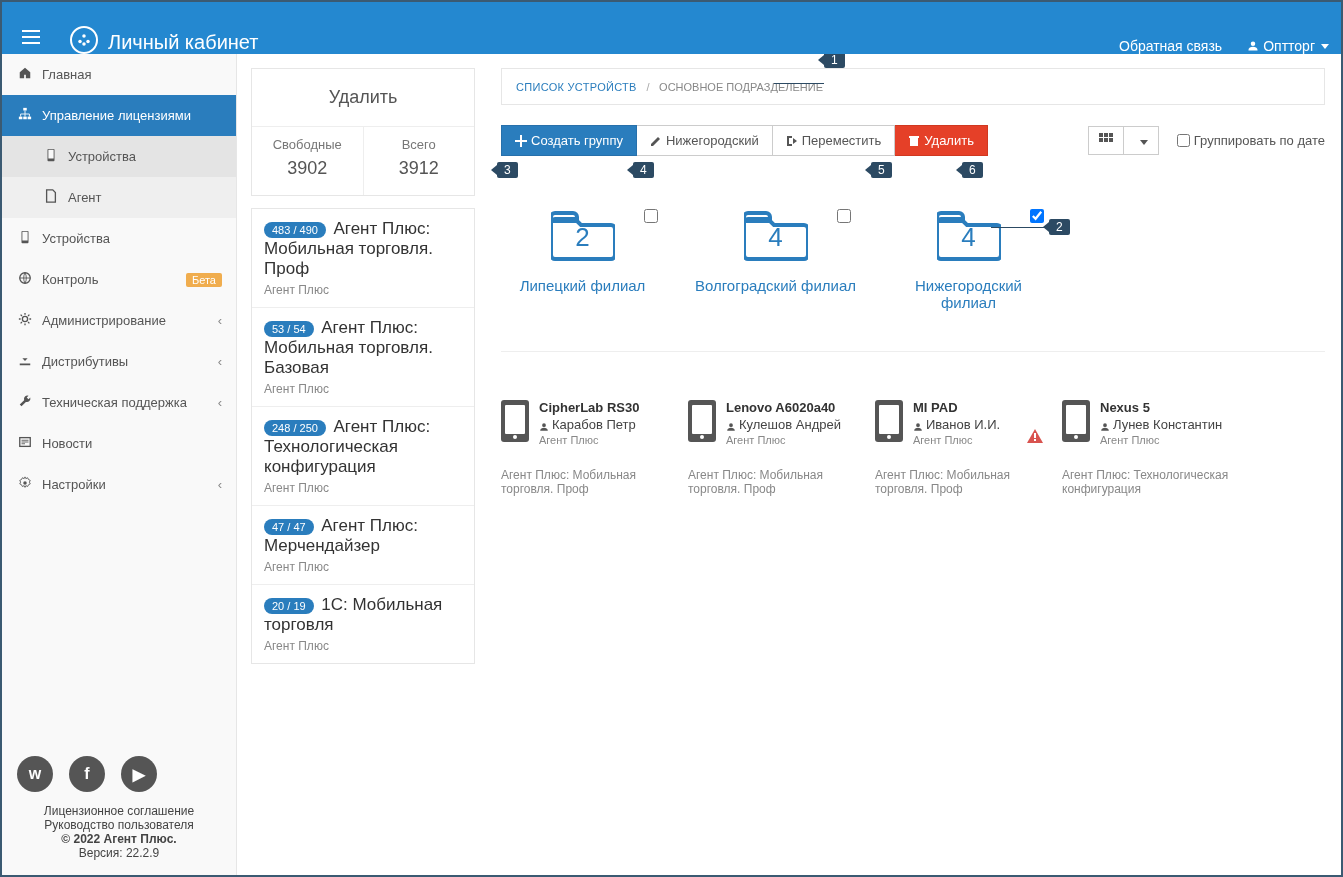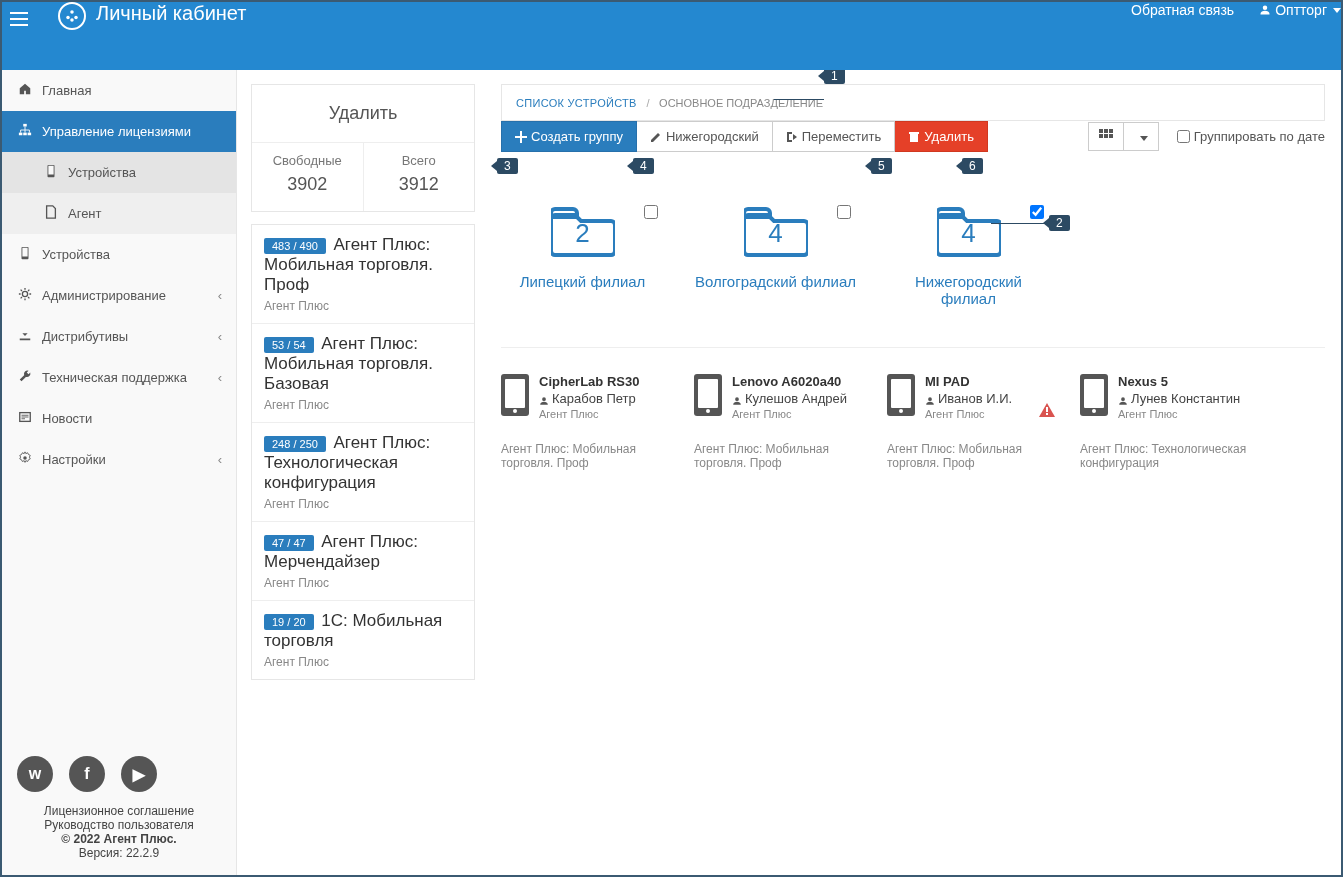--- a/index.html
+++ b/index.html
@@ -1,18 +1,18 @@
 <!DOCTYPE html>
 <html><head>
 <meta charset="utf-8">
 <style>
 *{box-sizing:border-box;margin:0;padding:0}
 body{font-family:"Segoe UI",Arial,sans-serif;font-size:13px;color:#555;background:#fff;overflow:hidden}
 .page{border:2px solid #3b5a72;width:1343px;height:877px;display:flex;flex-direction:column}
-.topbar{background:#2488d0;color:#fff;height:68px;display:flex;align-items:flex-start;padding:0 0}
+.topbar{background:#2488d0;color:#fff;height:52px;display:flex;align-items:flex-end;padding:0 12px}
 .hamburger{width:34px;height:34px;display:flex;align-items:center;justify-content:center;cursor:pointer}
 .brand-icon{width:28px;height:28px;border:2px solid #fff;border-radius:50%;display:flex;align-items:center;justify-content:center;margin:0 10px 0 22px}
 .brand-icon svg{width:16px;height:16px}
 .brand-title{font-size:20px;font-weight:300}
 .top-spacer{flex:1}
 .feedback-link{color:#fff;margin-right:25px;cursor:pointer;font-size:14px}
 .user-btn{color:#fff;cursor:pointer;display:flex;align-items:center;font-size:14px}
 .user-btn svg{width:12px;height:12px;fill:#fff;margin-right:4px}
 .caret-down{display:inline-block;width:0;height:0;border-left:4px solid transparent;border-right:4px solid transparent;border-top:5px solid #fff;margin-left:6px}
 .body{display:flex;flex:1;min-height:0}
@@ -36,55 +36,55 @@
 .lic-panel{border:1px solid #e6e6e6}
 .lic-title{text-align:center;padding:18px;font-size:18px;color:#555;border-bottom:1px solid #eee}
 .lic-stats{display:flex}
 .lic-stat{flex:1;text-align:center;padding:10px 0 16px}
 .lic-stat:first-child{border-right:1px solid #eee}
 .lic-stat .lab{color:#777;font-size:13px;margin-bottom:6px}
 .lic-stat .val{font-size:18px}
 .lic-list{margin-top:12px;border:1px solid #e6e6e6}
 .lic-item{padding:10px 12px;border-bottom:1px solid #eee;cursor:pointer}
 .lic-item:last-child{border-bottom:none}
-.lic-badge{background:#2a7dbd;color:#fff;border-radius:2px;padding:2px 8px;font-size:11px;display:inline-block;margin-right:4px}
+.lic-badge{background:#2a7dbd;color:#fff;border-radius:8px;padding:2px 8px;font-size:11px;display:inline-block;margin-right:4px}
 .lic-name{font-size:17px;color:#333;display:inline}
 .lic-vendor{font-size:12px;color:#888;margin-top:4px}
 .content-col{flex:1;padding:14px 16px;overflow-y:auto}
 .breadcrumb-box{border:1px solid #e6e6e6;padding:10px 14px;position:relative}
 .breadcrumb-box .bc-link{color:#2a7dbd;font-size:11px;letter-spacing:.3px}
 .breadcrumb-box .bc-sep{color:#aaa;margin:0 6px;font-size:11px}
 .breadcrumb-box .bc-current{color:#888;font-size:11px}
 .callout{position:absolute;background:#2c4a63;color:#fff;padding:1px 7px;border-radius:2px;font-size:12px}
 .callout::before{content:"";position:absolute;left:-6px;top:50%;transform:translateY(-50%);border-top:5px solid transparent;border-bottom:5px solid transparent;border-right:6px solid #2c4a63}
 .callout-line{position:absolute;height:1px;background:#2c4a63}
 .search-row{display:flex;margin-top:20px;border:1px solid #e6e6e6}
 .search-input{flex:1;border:none;padding:11px 14px;font-size:15px;outline:none}
 .search-btn{border:none;border-left:1px solid #e6e6e6;background:#f3f3f3;padding:0 18px;cursor:pointer;font-size:14px;color:#333;display:flex;align-items:center}
-.toolbar{display:flex;align-items:center;gap:4px;position:relative;padding-bottom:18px}
+.toolbar{display:flex;align-items:center;margin-top:20px;gap:4px;position:relative;padding-bottom:18px}
 .btn{border:1px solid #ccc;background:#fff;padding:7px 13px;cursor:pointer;font-size:13px;color:#555;display:flex;align-items:center}
 .btn svg{width:12px;height:12px;margin-right:4px}
 .btn-primary{background:#2a7dbd;border-color:#2770ab;color:#fff}
 .btn-danger{background:#e54028;border-color:#d03820;color:#fff}
 .btn-group{display:flex}
 .btn-group .btn{border-radius:0}
 .btn-group .btn + .btn{border-left:none}
 .toolbar-spacer{flex:1}
 .view-toggle{display:flex;border:1px solid #ccc}
 .view-toggle .seg{padding:6px 10px;cursor:pointer;border-right:1px solid #ccc}
 .view-toggle .seg:last-child{border-right:none}
 .grp-check{margin-left:14px;display:flex;align-items:center;gap:4px;font-size:13px;color:#555}
 .folders-row{display:flex;gap:30px;margin-top:35px;position:relative}
 .folder-card{width:163px;text-align:center;cursor:pointer;position:relative}
 .folder-icon{width:64px;height:52px;margin:0 auto;position:relative}
 .folder-count{position:absolute;inset:0;display:flex;align-items:center;justify-content:center;font-size:26px;color:#2a7dbd;top:4px}
 .folder-name{color:#2a7dbd;margin-top:16px;font-size:15px}
 .folder-check{position:absolute;top:0;right:6px;width:14px;height:14px}
 .devices-divider{border-top:1px solid #eee;margin:40px 0 0}
-.devices-row{display:flex;gap:25px;margin-top:26px;flex-wrap:wrap}
+.devices-row{display:flex;gap:19px;margin-top:48px;flex-wrap:wrap}
 .device-card{width:168px}
 .device-head{display:flex}
 .phone-icon{width:28px;height:42px;background:#555;border-radius:3px;position:relative;flex-shrink:0;margin-right:10px}
 .phone-icon::before{content:"";position:absolute;inset:5px 4px 8px 4px;background:#fff;border-radius:1px}
 .phone-icon::after{content:"";position:absolute;bottom:3px;left:50%;transform:translateX(-50%);width:4px;height:4px;background:#fff;border-radius:50%}
 .device-info{flex:1;min-width:0}
 .device-name{font-weight:bold;color:#333;font-size:13px}
 .device-user{display:flex;align-items:flex-end;color:#444;font-size:13px;margin-top:2px}
 .device-user svg{width:10px;height:10px;margin-right:3px;fill:#555}
 .device-vendor{font-size:11px;color:#888;margin-top:2px}
@@ -159,20 +159,28 @@
           </ul>
           <li class="sidebar-item">
             <span class="icon"><svg width="14" height="14" viewBox="0 0 16 16" fill="currentColor">
                 <rect x="4" y="1" width="8" height="14" rx="1" fill="currentColor"></rect>
                 <rect x="5" y="2" width="6" height="10" fill="#f9f9f9"></rect>
               </svg></span>
             <span>Устройства</span>
           </li>
           <li class="sidebar-item">
             <span class="icon"><svg width="14" height="14" viewBox="0 0 16 16" fill="currentColor">
+                <circle cx="8" cy="8" r="6" fill="none" stroke="currentColor" stroke-width="1.5"></circle>
+                <path d="M2 8h12M8 2c2 3 2 9 0 12M8 2c-2 3-2 9 0 12" fill="none" stroke="currentColor"></path>
+              </svg></span>
+            <span>Контроль</span>
+            <span class="badge-beta">Бета</span>
+          </li>
+          <li class="sidebar-item">
+            <span class="icon"><svg width="14" height="14" viewBox="0 0 16 16" fill="currentColor">
                 <circle cx="8" cy="8" r="3" fill="none" stroke="currentColor" stroke-width="1.5"></circle>
                 <path d="M8 1v2M8 13v2M1 8h2M13 8h2M3 3l1.5 1.5M11.5 11.5L13 13M13 3l-1.5 1.5M4.5 11.5L3 13" stroke="currentColor" stroke-width="1.5"></path>
               </svg></span>
             <span>Администрирование</span>
             <span class="chev">‹</span>
           </li>
           <li class="sidebar-item">
             <span class="icon"><svg width="14" height="14" viewBox="0 0 16 16" fill="currentColor">
                 <path d="M8 1v8M5 6l3 3 3-3M2 12h12v2H2z"></path>
               </svg></span>
@@ -230,21 +238,21 @@
               <div class="lab">Всего</div>
               <div class="val">3912</div>
             </div>
           </div>
         </div>
         <div class="lic-list" id="lic-list">
             <div class="lic-item"><span class="lic-badge">483 / 490</span> <span class="lic-name">Агент Плюс: Мобильная торговля. Проф</span><div class="lic-vendor">Агент Плюс</div></div>
             <div class="lic-item"><span class="lic-badge">53 / 54</span> <span class="lic-name">Агент Плюс: Мобильная торговля. Базовая</span><div class="lic-vendor">Агент Плюс</div></div>
             <div class="lic-item"><span class="lic-badge">248 / 250</span> <span class="lic-name">Агент Плюс: Технологическая конфигурация</span><div class="lic-vendor">Агент Плюс</div></div>
             <div class="lic-item"><span class="lic-badge">47 / 47</span> <span class="lic-name">Агент Плюс: Мерчендайзер</span><div class="lic-vendor">Агент Плюс</div></div>
-            <div class="lic-item"><span class="lic-badge">19 / 20</span> <span class="lic-name">1С: Мобильная торговля</span><div class="lic-vendor">Агент Плюс</div></div>
+            <div class="lic-item"><span class="lic-badge">20 / 19</span> <span class="lic-name">1С: Мобильная торговля</span><div class="lic-vendor">Агент Плюс</div></div>
           </div>
       </div>
 
       <div class="content-col">
         <div class="breadcrumb-box">
           <span class="bc-link">СПИСОК УСТРОЙСТВ</span>
           <span class="bc-sep">/</span>
           <span class="bc-current">ОСНОВНОЕ ПОДРАЗДЕЛЕНИЕ</span>
           <div class="callout-line" style="width:50px;top:14px;left:272px"></div>
           <div class="callout" style="top:-17px;left:322px">1</div>

